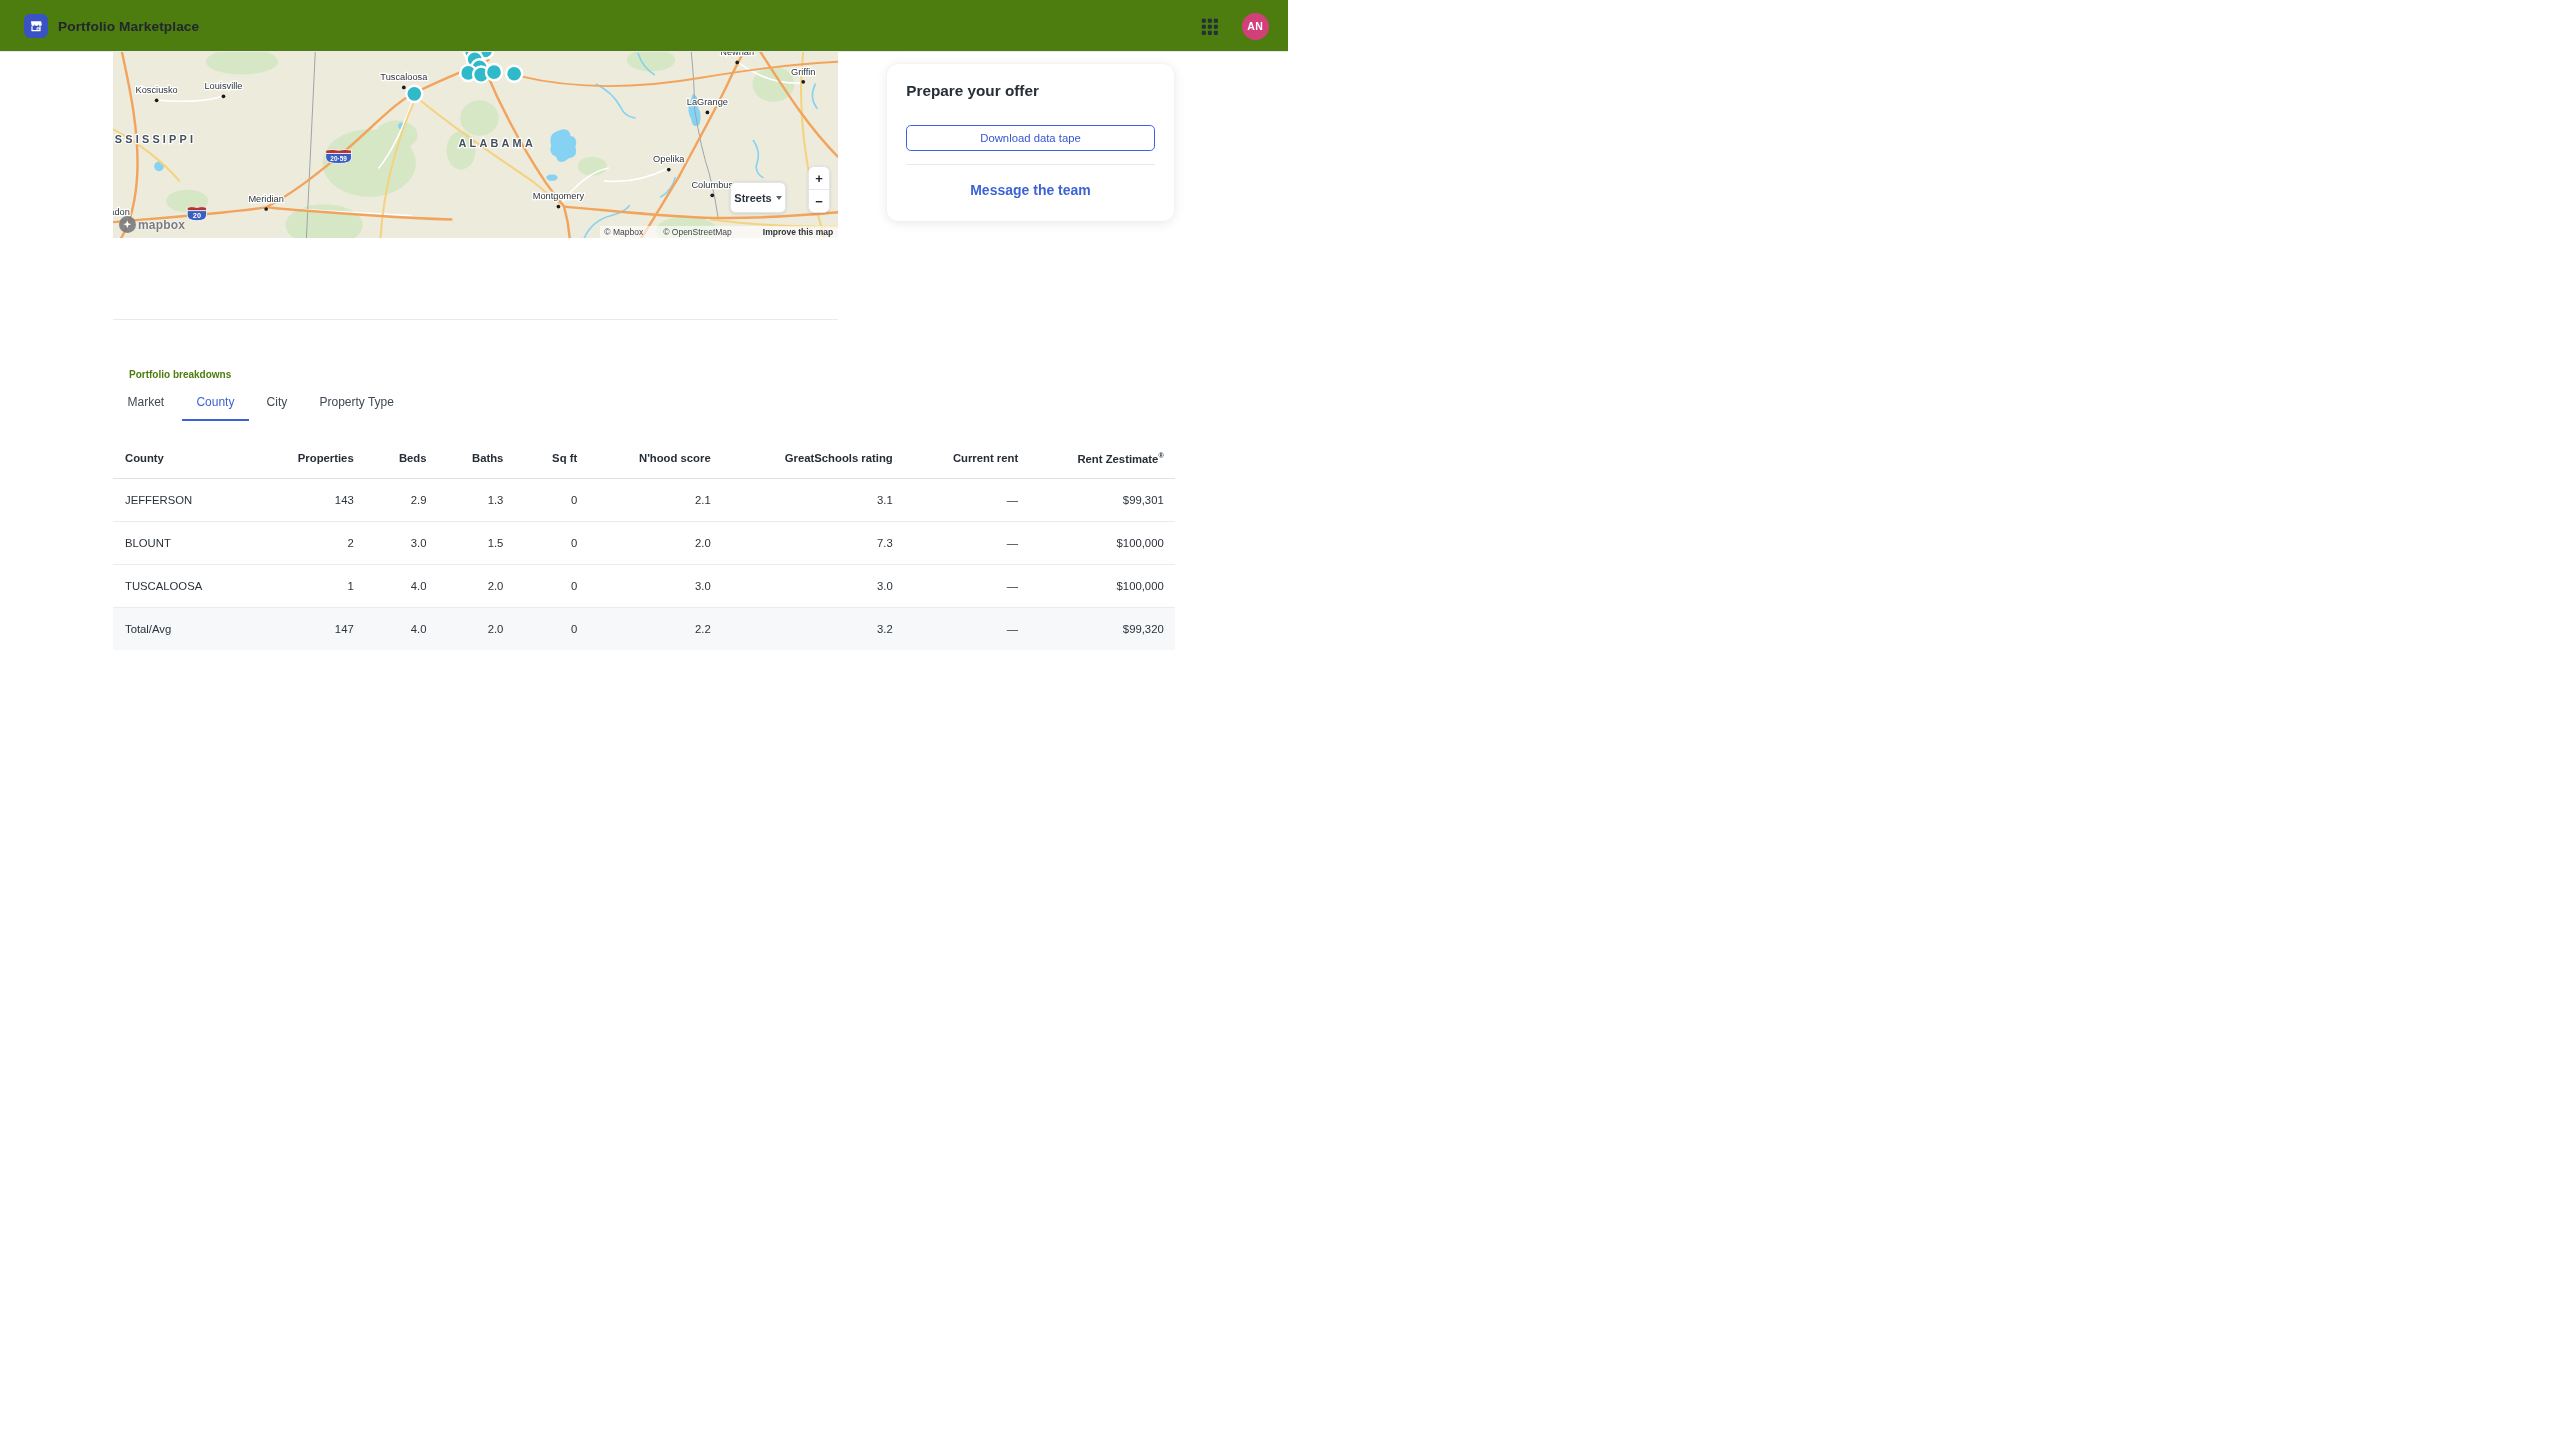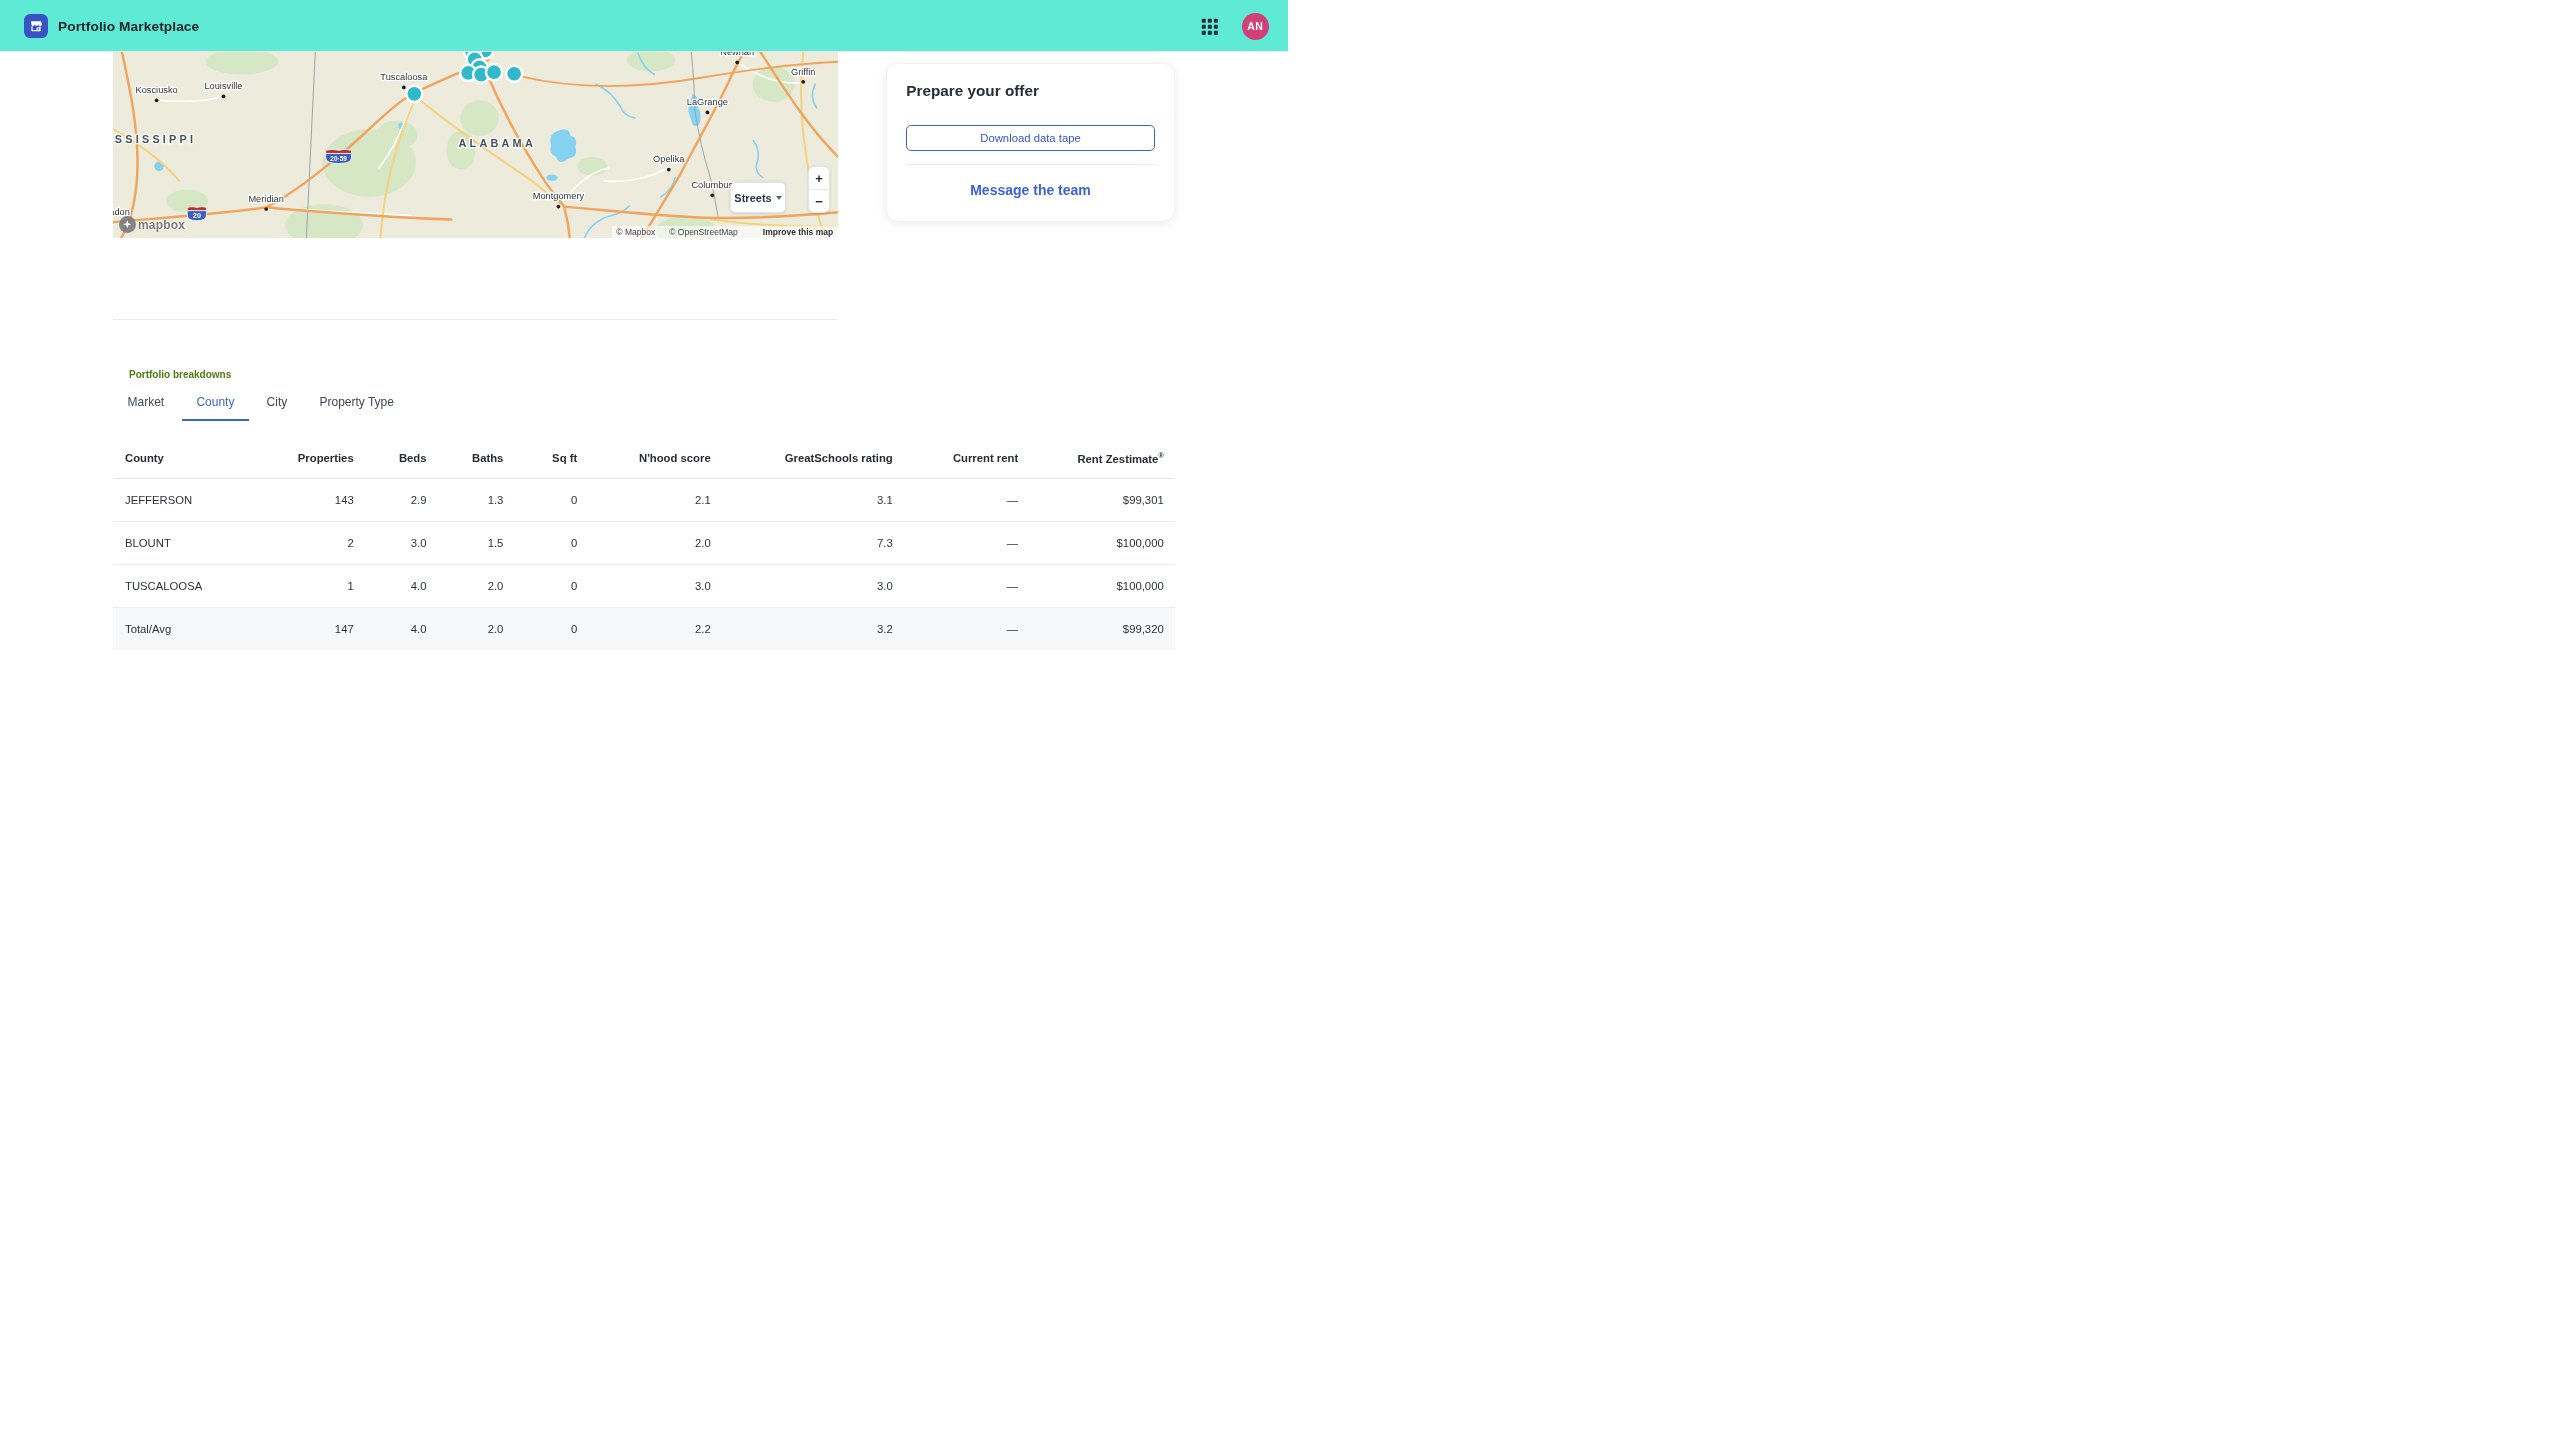--- a/index.html
+++ b/index.html
@@ -4,38 +4,38 @@
 <style>
   :root{
     --accent:#3c63d6; --ink:#242b35; --ink2:#2b323b; --line:#e9ebee;
     --line-dark:#dfe3e7; --logo-blue:#3a53c4; --avatar:#d2407a; --marker:#2fb9c9;
   }
   *{box-sizing:border-box}
   html,body{margin:0;padding:0;background:#fff;font-family:"Liberation Sans",sans-serif;}
   .page{position:relative;width:1288px;height:725px;background:#fff;overflow:hidden;}
 
   
-  .app-header{position:absolute;left:0;top:0;width:1288px;height:52px;background:#5eead4;border-bottom:0.8px solid #e7e9ec;z-index:30;}
+  .app-header{position:absolute;left:0;top:0;width:1288px;height:52px;background:#4d7c0f;border-bottom:0.8px solid #e7e9ec;z-index:30;}
   .logo-badge{position:absolute;left:24px;top:13.7px;width:24px;height:24px;border-radius:6.4px;background:var(--logo-blue);display:flex;align-items:center;justify-content:center;}
   .app-title{position:absolute;left:58px;top:0;height:52px;display:flex;align-items:center;font-size:13.7px;font-weight:700;color:#22262e;letter-spacing:0.1px;}
   .grid-btn{position:absolute;left:1199px;top:15.3px;width:22.5px;height:22.5px;background:none;border:none;padding:2.4px;cursor:pointer;}
   .avatar{position:absolute;left:1242px;top:13px;width:26.6px;height:26.6px;border-radius:50%;background:var(--avatar);color:#fff;font-size:10.5px;font-weight:700;display:flex;align-items:center;justify-content:center;letter-spacing:0.4px;cursor:pointer;}
 
   
   .map{position:absolute;left:113px;top:52px;width:725px;height:186px;overflow:hidden;background:#edebdc;}
   .map svg.base{position:absolute;left:0;top:0;}
   .map text.city{font-family:"Liberation Sans",sans-serif;font-size:11.5px;font-weight:500;fill:#2f353b;stroke:#fff;stroke-width:3px;paint-order:stroke;text-anchor:middle;}
   .map text.state{font-family:"Liberation Sans",sans-serif;font-size:13.5px;font-weight:700;fill:#44505c;letter-spacing:4px;stroke:#fff;stroke-width:3px;paint-order:stroke;}
   .map text.shield-txt{font-family:"Liberation Sans",sans-serif;font-weight:700;fill:#fff;text-anchor:middle;}
   .streets-btn{position:absolute;left:617px;top:130px;width:56px;height:31px;background:#fff;border:0.8px solid #e2e4e8;border-radius:5.6px;box-shadow:0 0.8px 3.2px rgba(0,0,0,.12);display:flex;align-items:center;justify-content:center;gap:4px;cursor:pointer;font-size:11px;font-weight:700;color:#2b3340;}
   .caret{width:0;height:0;border-left:3.6px solid transparent;border-right:3.6px solid transparent;border-top:4px solid #5a6472;margin-top:0.8px;}
   .zoom-ctl{position:absolute;right:8px;top:114px;width:22px;height:47px;background:#fff;border:0.8px solid #e2e4e8;border-radius:6.4px;box-shadow:0 0.8px 3.2px rgba(0,0,0,.12);display:flex;flex-direction:column;overflow:hidden;}
   .zoom-ctl button{flex:1;border:none;background:#fff;font-size:13px;font-weight:700;color:#20262e;line-height:1;cursor:pointer;padding:0;}
   .zoom-ctl button:first-child{border-bottom:0.8px solid #e6e8ea;}
-  .map-attr{position:absolute;right:0;bottom:0;height:12px;padding:0 4.8px;background:rgba(255,255,255,.62);font-size:8.5px;color:#41464d;display:flex;align-items:center;gap:14px;white-space:nowrap;}
+  .map-attr{position:absolute;right:0;bottom:0;height:12px;padding:0 4.8px;background:rgba(255,255,255,.62);font-size:8.5px;color:#41464d;display:flex;align-items:center;gap:20px;white-space:nowrap;}
   .map-attr .improve{font-weight:700;color:#2e3338;padding-left:11px;}
   .mapbox-logo{position:absolute;left:5.6px;bottom:4.8px;display:flex;align-items:center;gap:2.4px;cursor:pointer;}
   .mapbox-mark{width:17px;height:17px;border-radius:50%;background:rgba(118,120,124,.88);display:flex;align-items:center;justify-content:center;}
   .mapbox-word{font-size:12px;font-weight:700;color:rgba(110,112,116,.92);text-shadow:0 0 1.6px #fff,0 0 1.6px #fff;letter-spacing:0.2px;}
 
   
   .offer-card{position:absolute;left:887px;top:64px;width:287px;height:157px;background:#fff;border-radius:11.3px;box-shadow:0 1.6px 11.3px rgba(0,0,0,.09),0 0 1.6px rgba(0,0,0,.05);padding:17.7px 19.3px;}
   .offer-title{font-size:15.3px;font-weight:700;color:#272e38;margin:0;}
   .dl-btn{margin-top:25px;width:100%;height:26px;background:#fff;border:0.8px solid var(--accent);border-radius:4.8px;color:#3556cf;font-size:11.3px;font-weight:500;font-family:"Liberation Sans",sans-serif;cursor:pointer;}
   .offer-divider{margin-top:13.7px;border:none;border-top:0.8px solid #e8eaec;}

